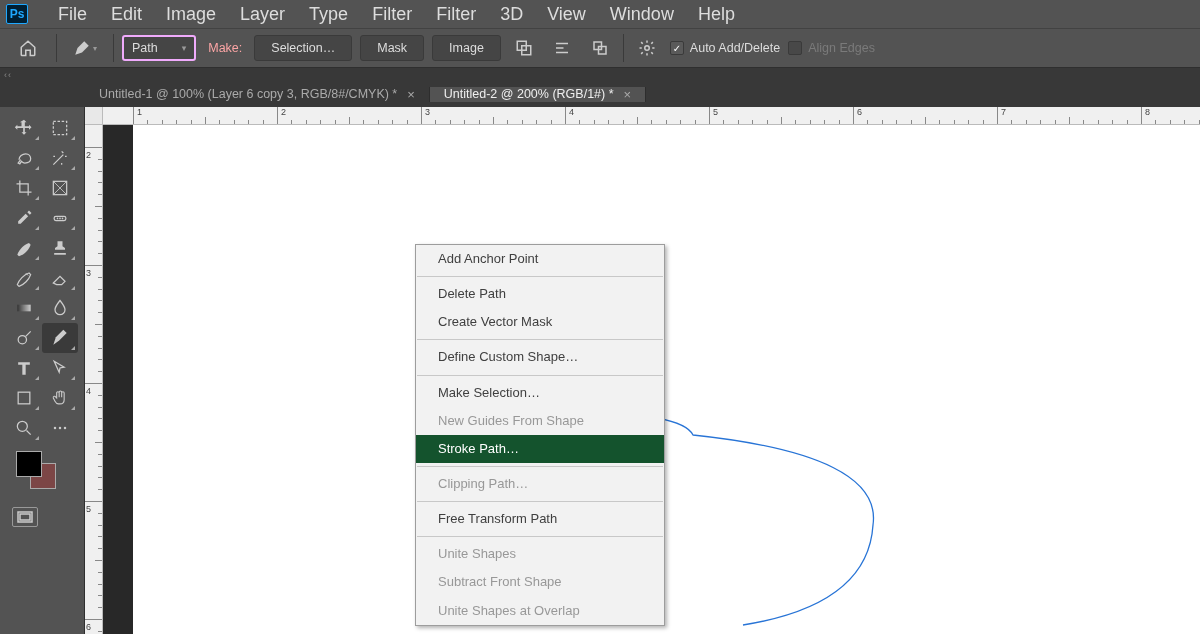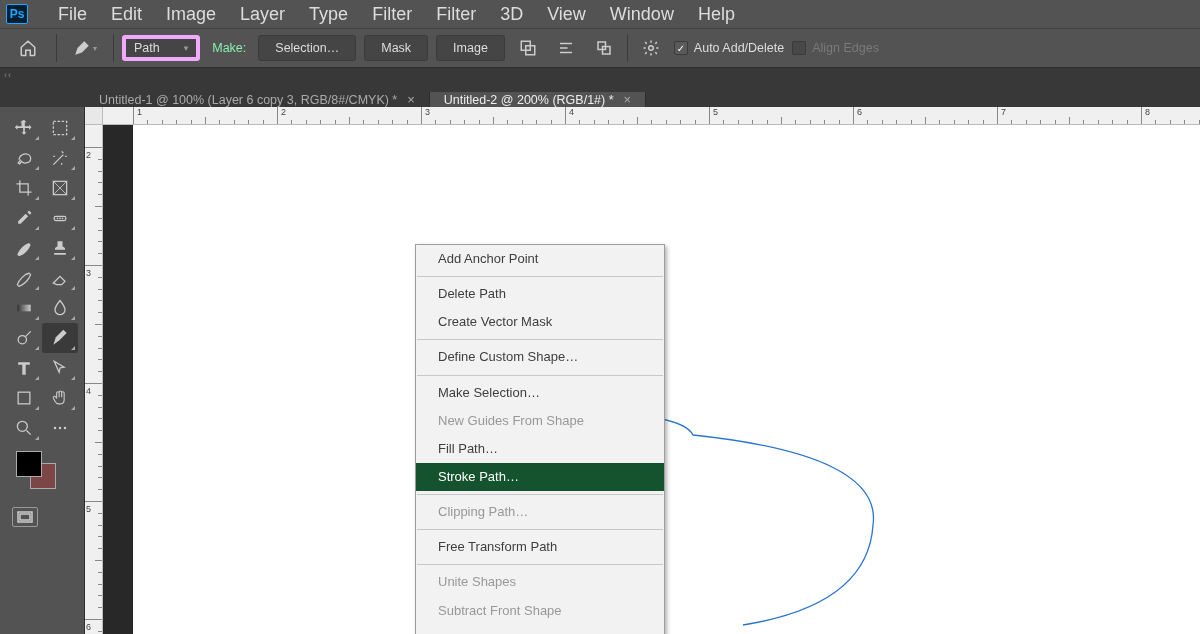--- a/index.html
+++ b/index.html
@@ -8,35 +8,35 @@
 
 .menubar { height: 28px; background: #535353; display: flex; align-items: center; padding-left: 6px; }
 .ps-logo { width: 22px; height: 20px; background: #001f33; border: 1px solid #1fa8ff; color: #1fa8ff; font-weight: 700; font-size: 12px; display: flex; align-items: center; justify-content: center; margin-right: 18px; border-radius: 2px; }
 .menubar .mitem { color: #ddd; font-size: 18px; padding: 4px 12px; cursor: default; }
 
 
 .optionbar { height: 40px; background: #535353; border-top: 1px solid #424242; border-bottom: 1px solid #2f2f2f; display: flex; align-items: center; padding: 0 8px; gap: 8px; }
 .home-icon { width: 40px; height: 30px; display: flex; align-items: center; justify-content: center; color: #ddd; }
 .pen-icon-opt { width: 40px; height: 30px; display: flex; align-items: center; justify-content: center; color: #ddd; gap: 2px; }
 .opt-sep { width: 1px; height: 28px; background: #3a3a3a; }
-.dropdown { height: 26px; background: #454545; border: 4px solid #f0abfc; border-radius: 3px; color: #ddd; font-size: 12.5px; display: flex; align-items: center; padding: 0 8px; gap: 24px; }
+.dropdown { height: 26px; background: #454545; border: 2px solid #f0abfc; border-radius: 3px; color: #ddd; font-size: 12.5px; display: flex; align-items: center; padding: 0 8px; gap: 24px; }
 .dropdown .chev { color: #999; font-size: 9px; }
-.opt-label { color: #86efac; font-size: 12.5px; padding: 0 4px; }
+.opt-label { color: #fca5a5; font-size: 12.5px; padding: 0 4px; }
 .opt-btn { height: 26px; background: #454545; border: 1px solid #3a3a3a; border-radius: 3px; color: #ddd; font-size: 12.5px; padding: 0 16px; display: flex; align-items: center; }
 .opt-iconbtn { width: 30px; height: 26px; display: flex; align-items: center; justify-content: center; color: #ccc; }
 .opt-check { display: flex; align-items: center; gap: 6px; color: #ddd; font-size: 12.5px; }
 .opt-check .cb { width: 14px; height: 14px; background: #5a5a5a; border: 1px solid #3a3a3a; border-radius: 2px; display: flex; align-items: center; justify-content: center; color: #fff; font-size: 10px; }
 .opt-check.disabled { color: #7a7a7a; }
 .opt-check.disabled .cb { background: #484848; }
 
 
 .collapse-strip { height: 13px; background: #383838; display: flex; align-items: center; padding-left: 4px; color: #888; font-size: 9px; letter-spacing: 1px; }
 
 
-.tabbar { height: 26px; background: #383838; display: flex; align-items: flex-end; padding-left: 85px; }
+.tabbar { height: 26px; background: #383838; display: flex; align-items: center; padding-left: 85px; }
 .tab { display: flex; align-items: center; padding: 0 14px; color: #aaa; font-size: 12.5px; gap: 10px; border-right: 1px solid #2d2d2d; }
 .tab.active { background: #535353; color: #eee; }
 .tab .close { color: #aaa; font-size: 13px; }
 
 
 .main { position: absolute; top: 107px; left: 0; right: 0; bottom: 0; display: flex; }
 
 
 .toolbox { width: 85px; background: #535353; border-right: 1px solid #2f2f2f; padding-top: 6px; }
 .tool-grid { display: grid; grid-template-columns: 1fr 1fr; gap: 0px; padding: 0 6px; }
@@ -460,21 +460,20 @@
     <div class="ctxmenu" id="ctxmenu">
         <div class="ctx-item">Add Anchor Point</div>
         <div class="ctx-sep"></div>
         <div class="ctx-item">Delete Path</div>
         <div class="ctx-item">Create Vector Mask</div>
         <div class="ctx-sep"></div>
         <div class="ctx-item">Define Custom Shape…</div>
         <div class="ctx-sep"></div>
         <div class="ctx-item">Make Selection…</div>
         <div class="ctx-item disabled">New Guides From Shape</div>
-        <div class="ctx-item">Fill Path…</div>
         <div class="ctx-item highlight">Stroke Path…</div>
         <div class="ctx-sep"></div>
         <div class="ctx-item disabled">Clipping Path…</div>
         <div class="ctx-sep"></div>
         <div class="ctx-item">Free Transform Path</div>
         <div class="ctx-sep"></div>
         <div class="ctx-item disabled">Unite Shapes</div>
         <div class="ctx-item disabled">Subtract Front Shape</div>
         <div class="ctx-item disabled">Unite Shapes at Overlap</div>
       </div>

